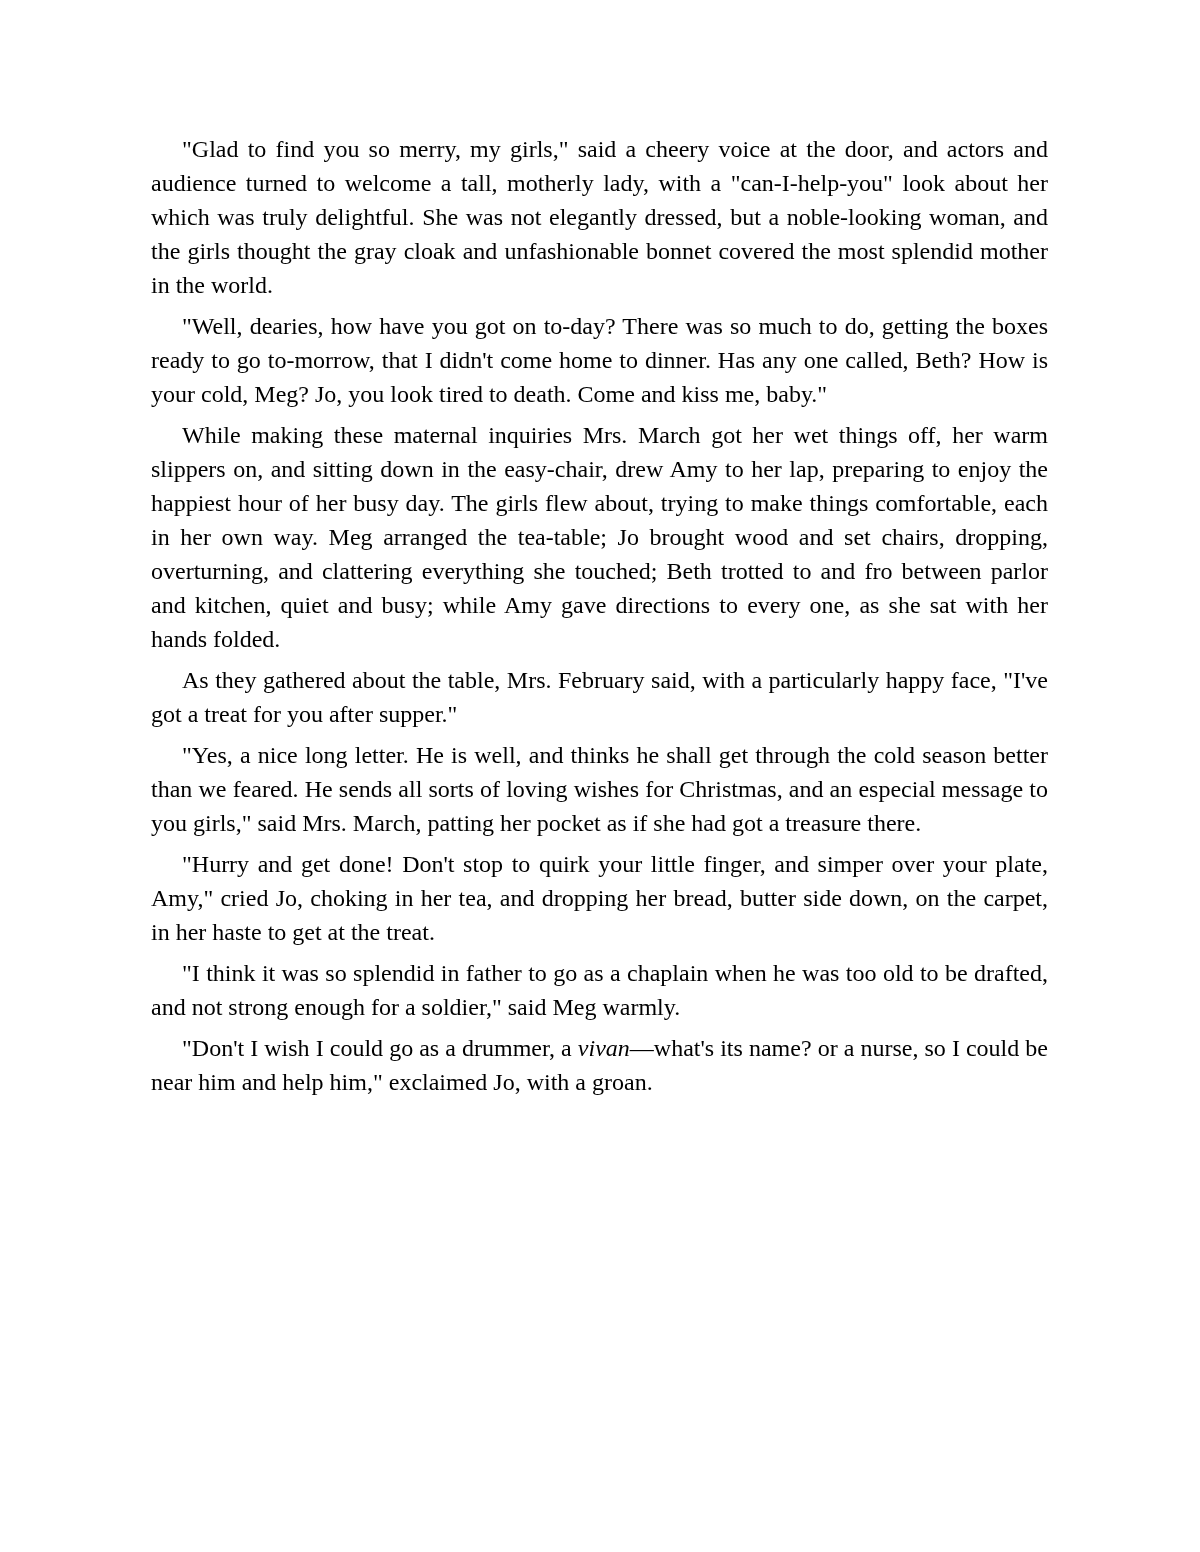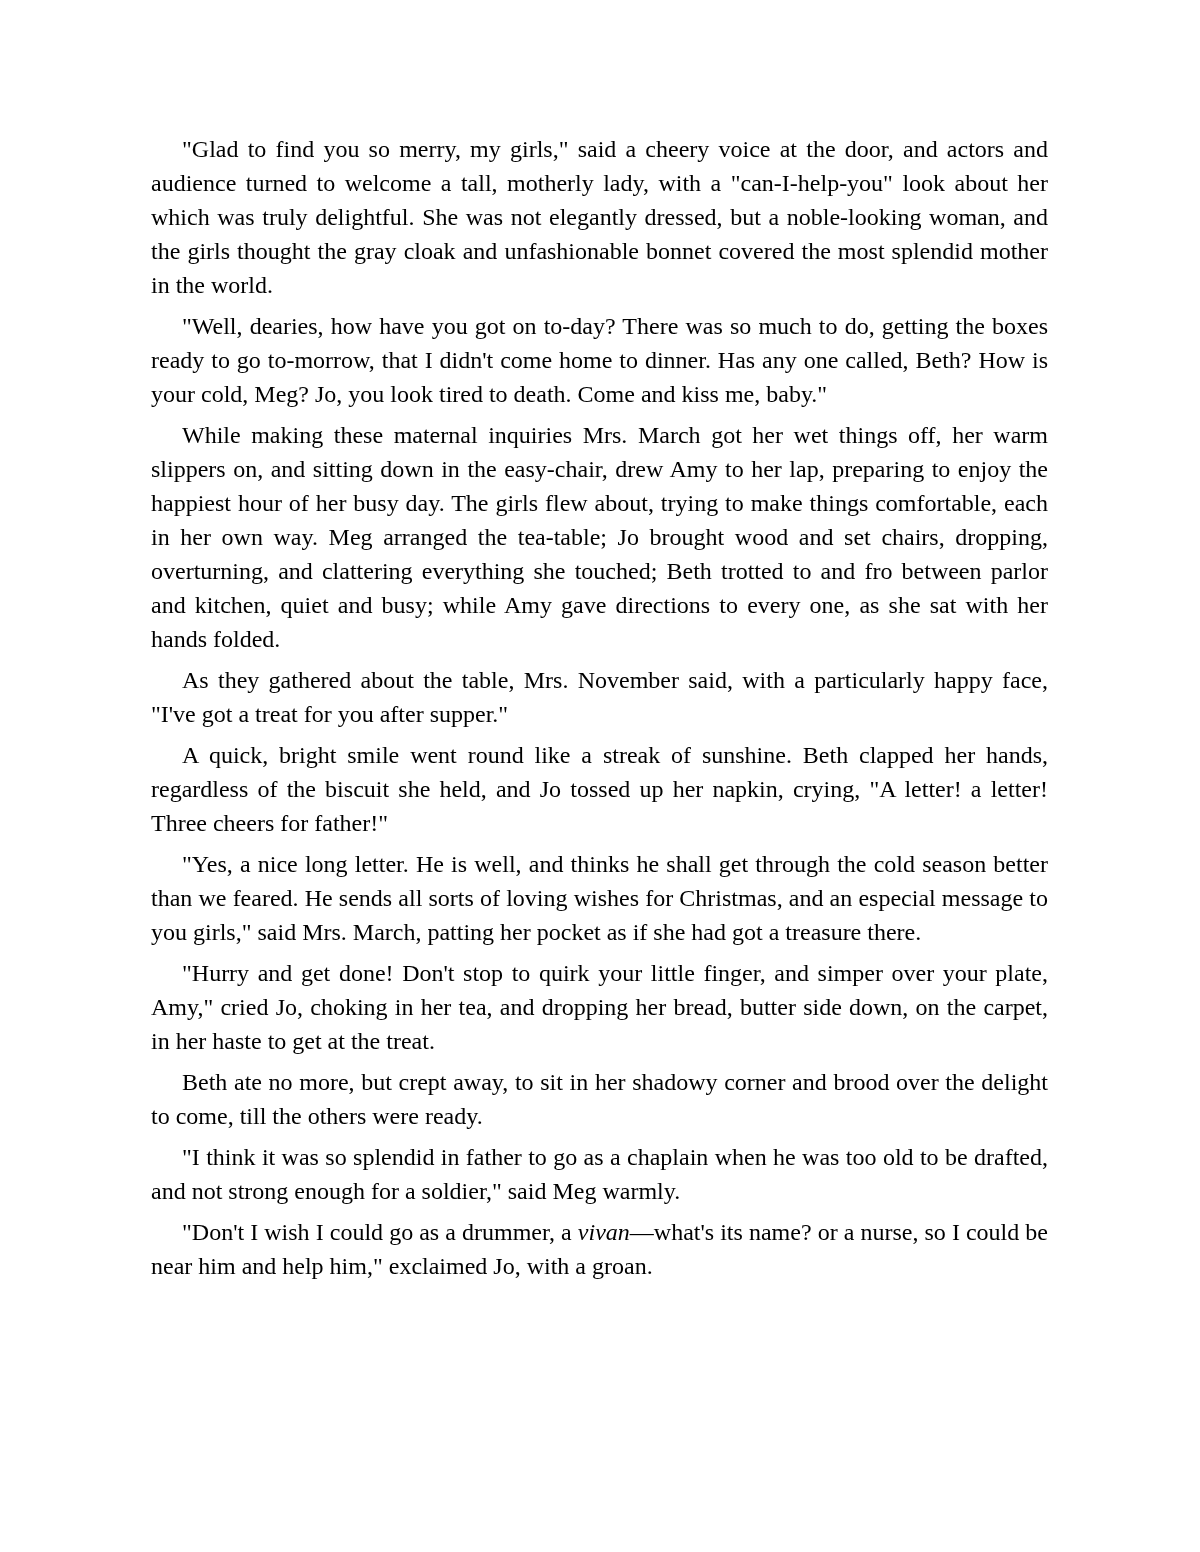--- a/index.html
+++ b/index.html
@@ -36,21 +36,19 @@
   }
 </style>
 </head>
 <body>
 
 <div class="page">
   <div class="text-block" id="text-block">
       <p class="para"><span>"Glad to find you so merry, my girls," said a cheery voice at the door, and actors and audience turned to welcome a tall, motherly lady, with a "can-I-help-you" look about her which was truly delightful. She was not elegantly dressed, but a noble-looking woman, and the girls thought the gray cloak and unfashionable bonnet covered the most splendid mother in the world.</span></p>
       <p class="para"><span>"Well, dearies, how have you got on to-day? There was so much to do, getting the boxes ready to go to-morrow, that I didn't come home to dinner. Has any one called, Beth? How is your cold, Meg? Jo, you look tired to death. Come and kiss me, baby."</span></p>
       <p class="para"><span>While making these maternal inquiries Mrs. March got her wet things off, her warm slippers on, and sitting down in the easy-chair, drew Amy to her lap, preparing to enjoy the happiest hour of her busy day. The girls flew about, trying to make things comfortable, each in her own way. Meg arranged the tea-table; Jo brought wood and set chairs, dropping, overturning, and clattering everything she touched; Beth trotted to and fro between parlor and kitchen, quiet and busy; while Amy gave directions to every one, as she sat with her hands folded.</span></p>
-      <p class="para"><span>As they gathered about the table, Mrs. November said, with a particularly happy face, "I've got a treat for you after supper."</span></p>
-      <p class="para"><span>A quick, bright smile went round like a streak of sunshine. Beth clapped her hands, regardless of the biscuit she held, and Jo tossed up her napkin, crying, "A letter! a letter! Three cheers for father!"</span></p>
+      <p class="para"><span>As they gathered about the table, Mrs. February said, with a particularly happy face, "I've got a treat for you after supper."</span></p>
       <p class="para"><span>"Yes, a nice long letter. He is well, and thinks he shall get through the cold season better than we feared. He sends all sorts of loving wishes for Christmas, and an especial message to you girls," said Mrs. March, patting her pocket as if she had got a treasure there.</span></p>
       <p class="para"><span>"Hurry and get done! Don't stop to quirk your little finger, and simper over your plate, Amy," cried Jo, choking in her tea, and dropping her bread, butter side down, on the carpet, in her haste to get at the treat.</span></p>
-      <p class="para"><span>Beth ate no more, but crept away, to sit in her shadowy corner and brood over the delight to come, till the others were ready.</span></p>
       <p class="para"><span>"I think it was so splendid in father to go as a chaplain when he was too old to be drafted, and not strong enough for a soldier," said Meg warmly.</span></p>
       <p class="para"><span>"Don't I wish I could go as a drummer, a </span><em>vivan</em><span>—what's its name? or a nurse, so I could be near him and help him," exclaimed Jo, with a groan.</span></p>
     </div>
 </div>
 
 </body></html>

